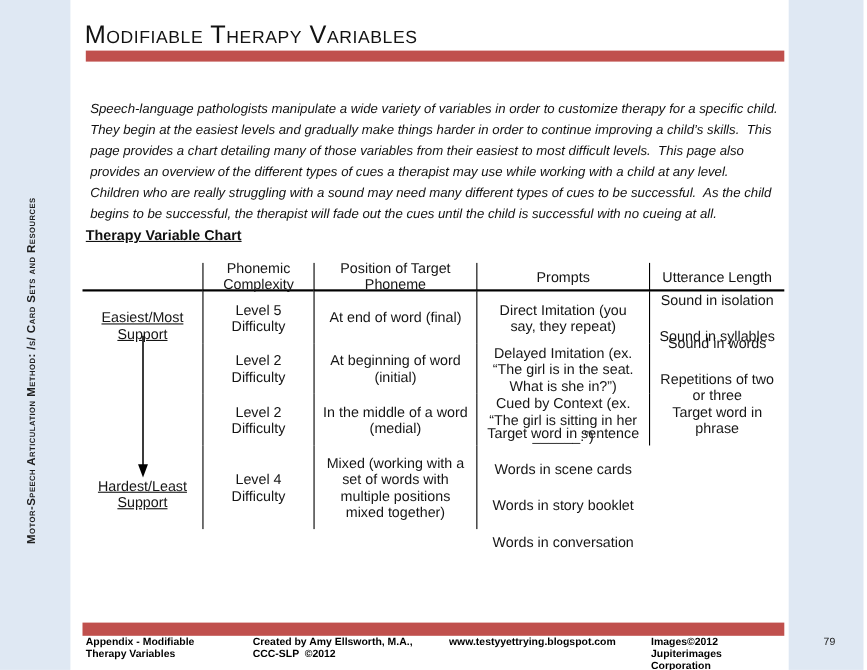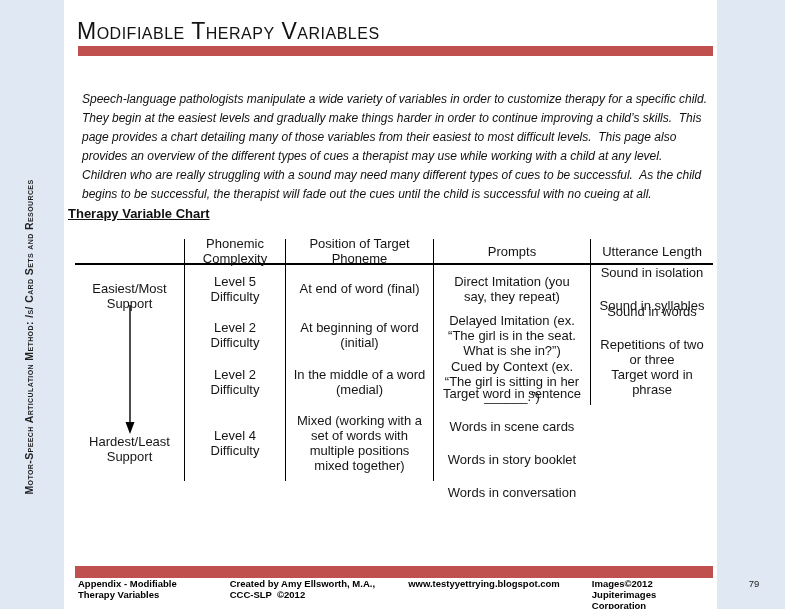--- a/index.html
+++ b/index.html
@@ -49,21 +49,21 @@
   .intro {
     position: absolute; left: 82px; top: 90px;
     width: 630px;
     font-size: 12px; line-height: 19px;
     color: #111111;
     white-space: pre-wrap;
     font-style: italic;
   }
 
   .chart-heading {
-    position: absolute; left: 68px; top: 206px;
+    position: absolute; left: 78px; top: 206px;
     font-size: 13px; font-weight: 700;
     text-decoration: underline;
     color: #111111;
   }
 
   .chart-table {
     position: absolute; left: 75px; top: 239px;
     display: grid;
     grid-template-columns: 109px 101px 148px 157px 123px;
     grid-template-rows: 26px 47px 46px 47px 76px;
@@ -81,21 +81,21 @@
     align-items: center; justify-content: center;
     text-align: center;
     padding: 2px 7px;
   }
   .bl { border-left: 1px solid #000; }
 
   .rowlabel-col {
     grid-column: 1; grid-row: 2 / span 4;
     position: relative;
   }
-  .rowlabel { position: absolute; left: 0; width: 100%; text-align: center; }
+  .rowlabel { position: absolute; left: 0; width: 100%; text-align: center; text-decoration: underline; }
   .rowlabel-top { top: 16px; }
   .rowlabel-bottom { top: 169px; }
   .arrow-svg { position: absolute; left: 49px; top: 40px; }
 
   .uline + .uline { margin-top: 18px; }
 
   .footer-bar {
     position: absolute; left: 75px; top: 566px;
     width: 638px; height: 12px;
     background: #c0504d;

